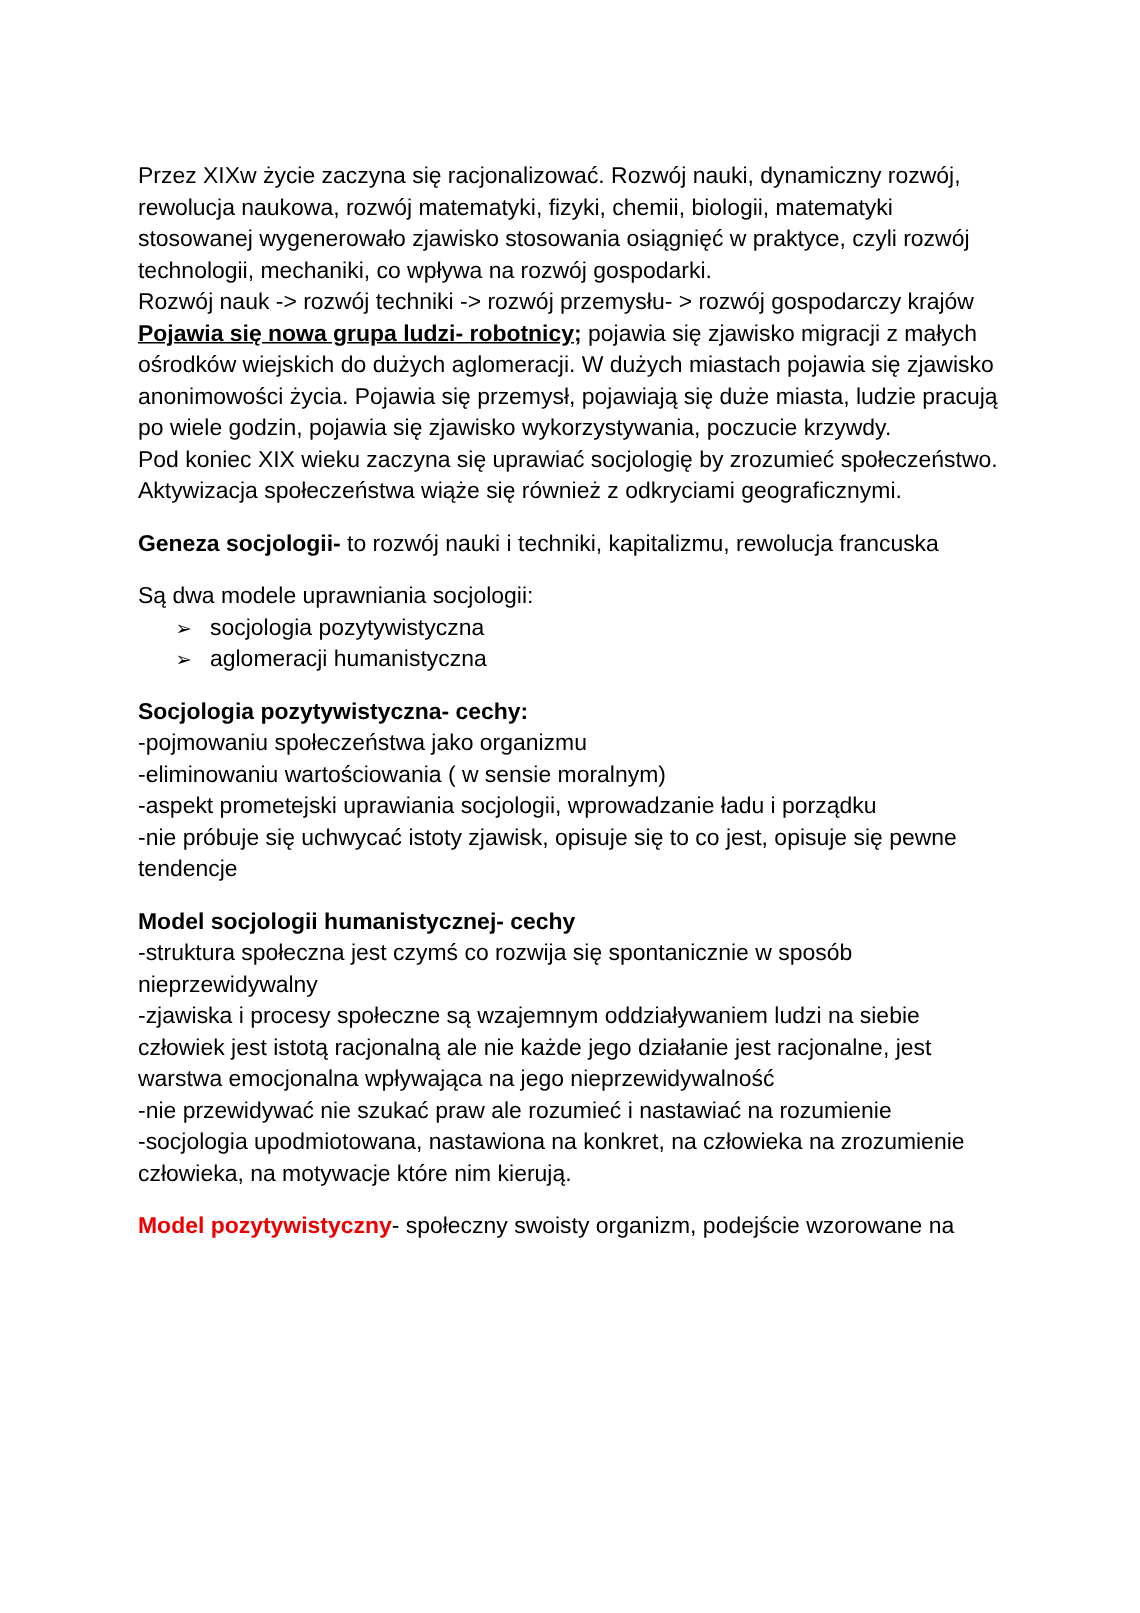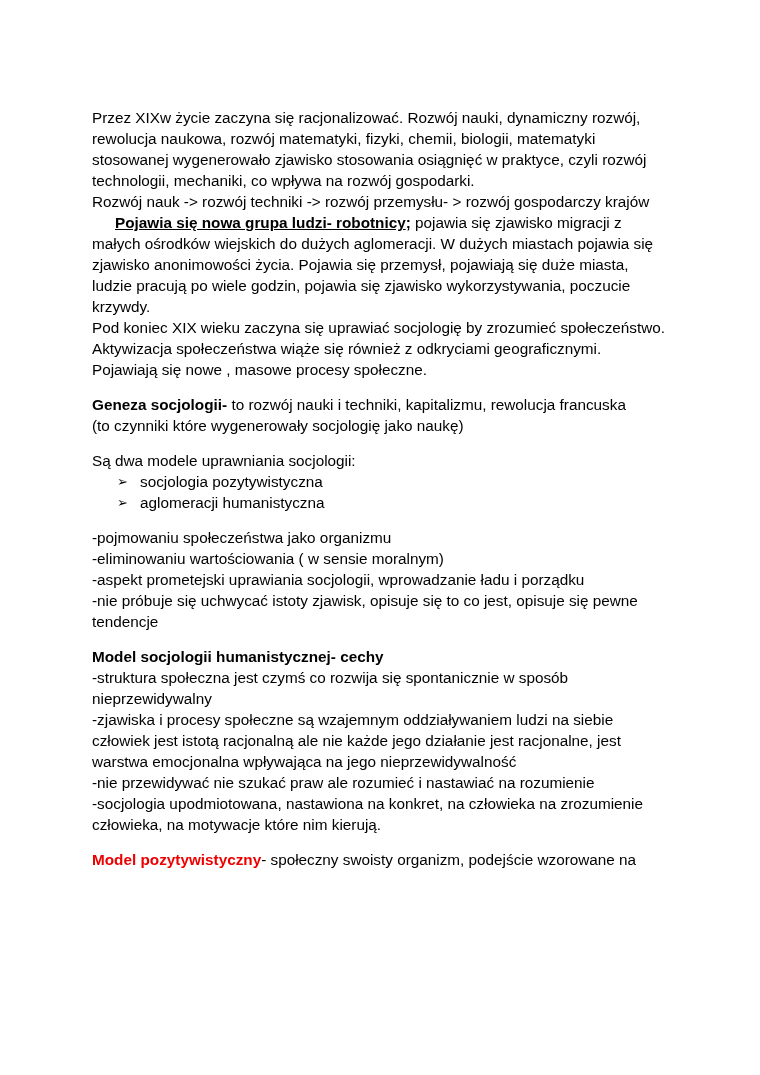--- a/index.html
+++ b/index.html
@@ -19,21 +19,21 @@
     color: var(--text, #000000);
   }
   .text-col {
     position: absolute;
     left: 92px;
     top: 107px;
     width: 578px;
   }
   .b { margin: 0; }
   .bold { font-weight: bold; }
-  .ul { text-decoration: underline; margin-left: 23px; }
+  .ul { text-decoration: underline; }
   .red { color: var(--highlight_red, #ee0000); }
   .gap { height: 14px; }
   .li { display: flex; }
   .li .bullet {
     flex: none;
     margin-left: 25px;
     width: 23px;
     font-size: 13px;
   }
 </style>
@@ -46,45 +46,44 @@
     <div class="b">Przez XIXw życie zaczyna się racjonalizować. Rozwój nauki, dynamiczny rozwój, rewolucja naukowa, rozwój matematyki, fizyki, chemii, biologii, matematyki stosowanej wygenerowało zjawisko stosowania osiągnięć w praktyce, czyli rozwój technologii, mechaniki, co wpływa na rozwój gospodarki.</div>
 
     <div class="b">Rozwój nauk -&gt; rozwój techniki -&gt; rozwój przemysłu- &gt; rozwój gospodarczy krajów</div>
 
     <div class="b"><span class="bold ul">Pojawia się nowa grupa ludzi- robotnicy</span><span class="bold">;</span><span> pojawia się zjawisko migracji z małych ośrodków wiejskich do dużych aglomeracji. W dużych miastach pojawia się zjawisko anonimowości życia. Pojawia się przemysł, pojawiają się duże miasta, ludzie pracują po wiele godzin, pojawia się zjawisko wykorzystywania, poczucie krzywdy.</span></div>
 
     <div class="b">Pod koniec XIX wieku zaczyna się uprawiać socjologię by zrozumieć społeczeństwo.</div>
 
     <div class="b">Aktywizacja społeczeństwa wiąże się również z odkryciami geograficznymi.</div>
 
-    <div class="b">Pojawiają się nowe , masowe procesy społeczne.</div>
 
     <div class="gap"></div>
 
     <div class="b"><span class="bold">Geneza socjologii-</span><span> to rozwój nauki i techniki, kapitalizmu, rewolucja francuska</span></div>
 
-    <div class="b">(to czynniki które wygenerowały socjologię jako naukę)</div>
 
     <div class="gap"></div>
 
     <div class="b">Są dwa modele uprawniania socjologii:</div>
 
     <div class="b list">
       <div class="li">
           <span class="bullet">➢</span>
           <span>socjologia pozytywistyczna</span>
         </div>
       <div class="li">
           <span class="bullet">➢</span>
           <span>aglomeracji humanistyczna</span>
         </div>
     </div>
 
     <div class="gap"></div>
 
+    <div class="b bold">Socjologia pozytywistyczna- cechy:</div>
     <div class="b">-pojmowaniu społeczeństwa jako organizmu</div>
     <div class="b">-eliminowaniu wartościowania ( w sensie moralnym)</div>
     <div class="b">-aspekt prometejski uprawiania socjologii, wprowadzanie ładu i porządku</div>
     <div class="b">-nie próbuje się uchwycać istoty zjawisk, opisuje się to co jest, opisuje się pewne tendencje</div>
 
     <div class="gap"></div>
 
     <div class="b bold">Model socjologii humanistycznej- cechy</div>
     <div class="b">-struktura społeczna jest czymś co rozwija się spontanicznie w sposób nieprzewidywalny</div>
     <div class="b">-zjawiska i procesy społeczne są wzajemnym oddziaływaniem ludzi na siebie człowiek jest istotą racjonalną ale nie każde jego działanie jest racjonalne, jest warstwa emocjonalna wpływająca na jego nieprzewidywalność</div>

